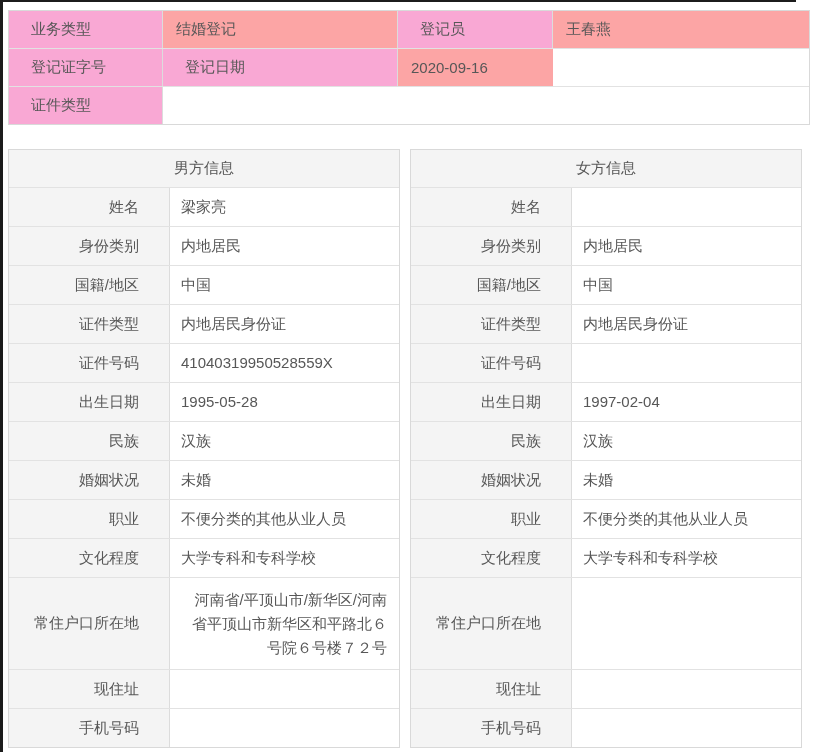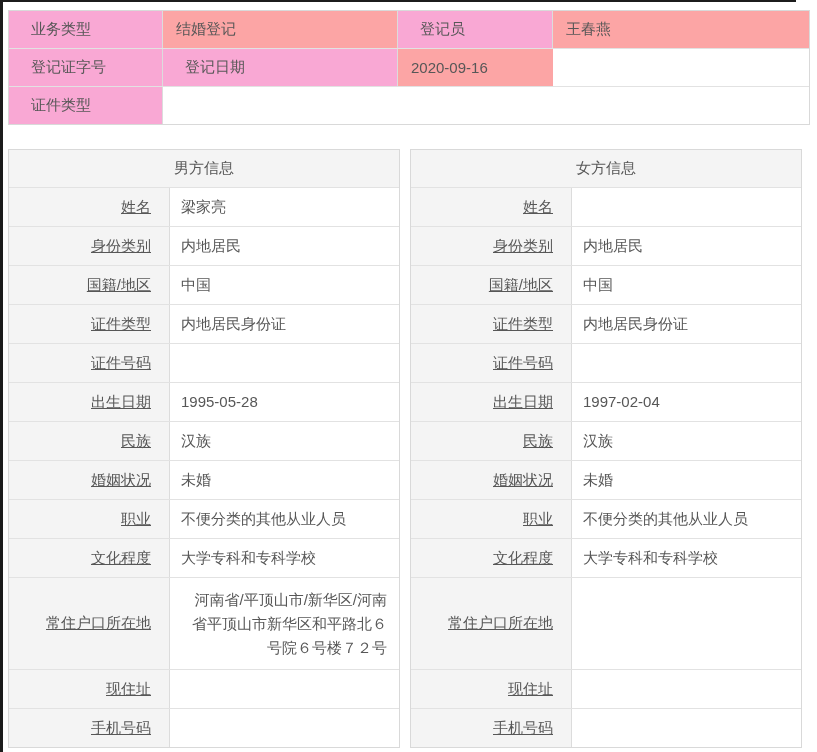--- a/index.html
+++ b/index.html
@@ -83,24 +83,23 @@
     grid-template-columns: 161px 1fr;
     min-height: 38px;
     border-top: 1px solid #e2e2e2;
   }
   .pt-row .lbl {
     background: #f4f4f4;
     border-right: 1px solid #dcdcdc;
     display: flex;
     align-items: center;
     justify-content: flex-end;
-    padding-right: 18px;
+    padding-right: 30px;
     white-space: nowrap;
     box-sizing: border-box;
-    text-decoration: underline;
   }
   .pt-row .val {
     background: #fff;
     display: flex;
     align-items: center;
     padding: 6px 12px 6px 11px;
     line-height: 1.6;
     word-break: break-all;
     text-align: right;
   }
@@ -147,20 +146,21 @@
         <div class="pt-row">
           <div class="lbl">国籍/地区</div>
           <div class="val">中国</div>
         </div>
         <div class="pt-row">
           <div class="lbl">证件类型</div>
           <div class="val">内地居民身份证</div>
         </div>
         <div class="pt-row">
           <div class="lbl">证件号码</div>
+          <div class="val">41040319950528559X</div>
         </div>
         <div class="pt-row">
           <div class="lbl">出生日期</div>
           <div class="val">1995-05-28</div>
         </div>
         <div class="pt-row">
           <div class="lbl">民族</div>
           <div class="val">汉族</div>
         </div>
         <div class="pt-row">

